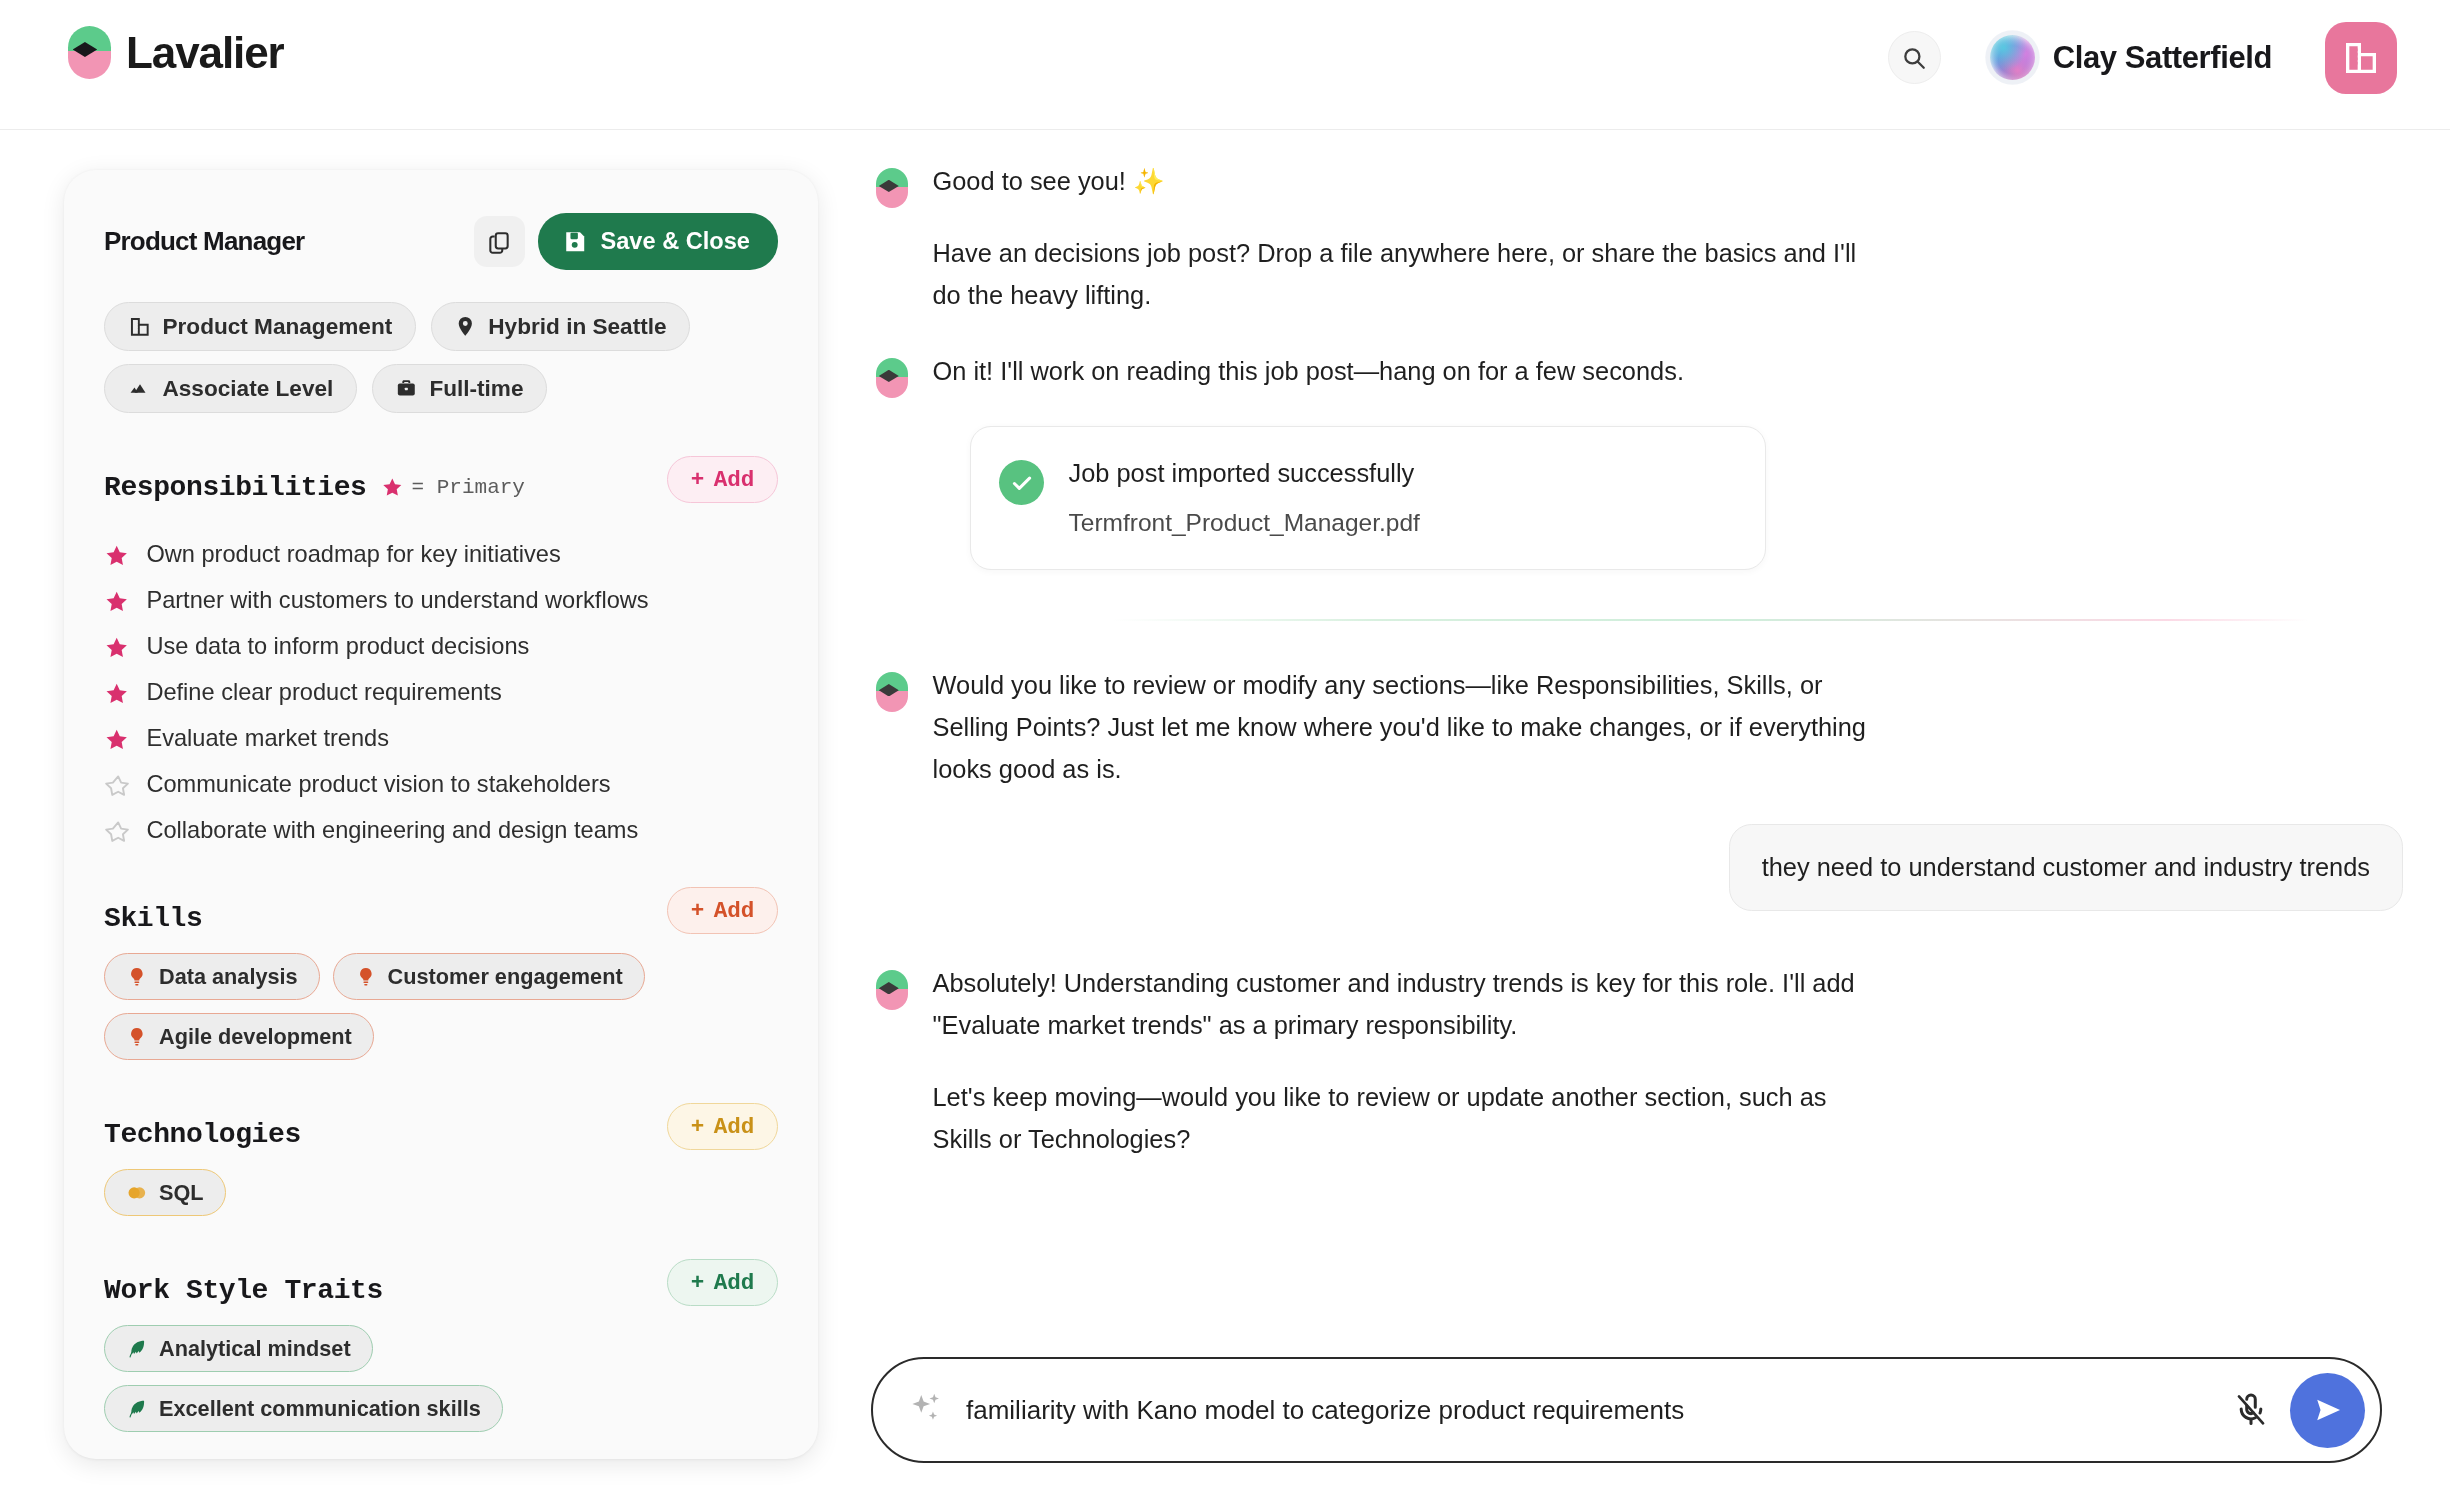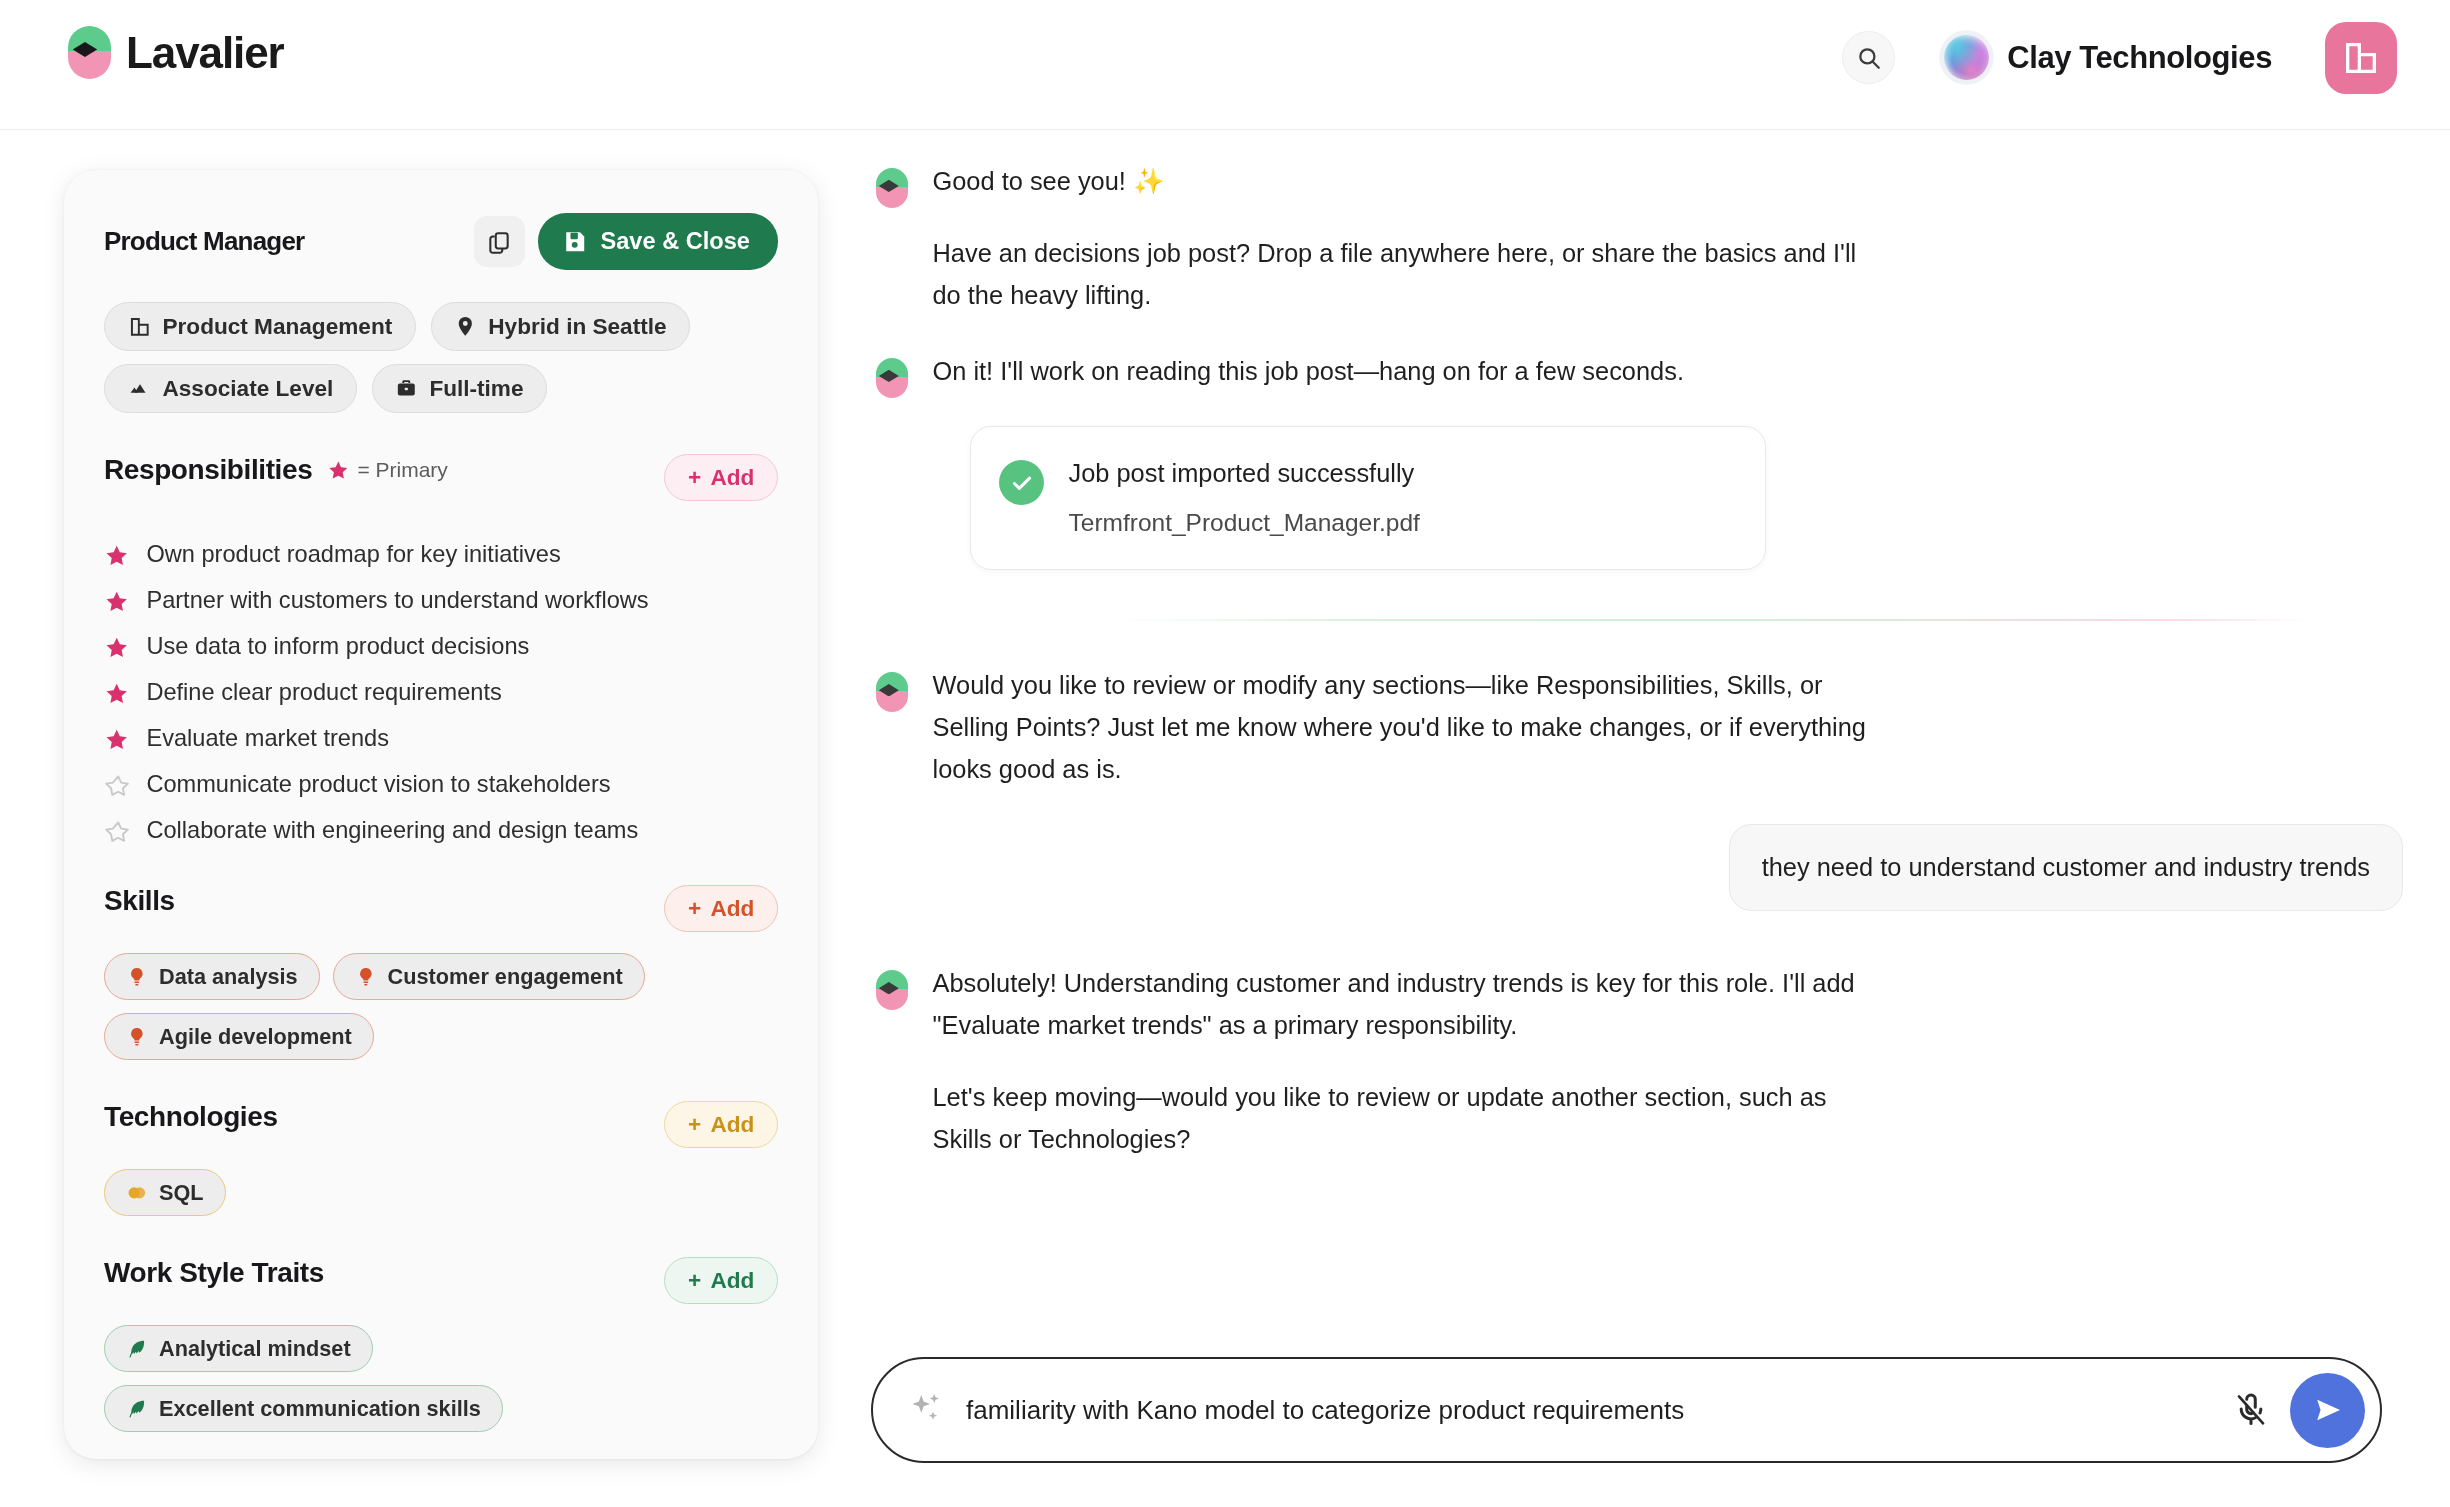--- a/index.html
+++ b/index.html
@@ -102,21 +102,21 @@
   .tag-rows { margin-top: 32px; display: flex; flex-wrap: wrap; gap: 13px 15px; max-width: 660px; }
   .tag {
     height: 49px; border-radius: 24.5px;
     background: #ededed; border: 1.4px solid #dcdcdc;
     display: inline-flex; align-items: center; gap: 11.3px;
     padding: 0 22.6px; font-size: 22.6px; font-weight: 600; color: #2d2d2d;
     cursor: pointer; white-space: nowrap;
   }
 
   .section { margin-top: 41px; }
-  .sec-head { display: flex; align-items: flex-start; justify-content: space-between; height: 49px; }
+  .sec-head { display: flex; align-items: flex-end; justify-content: space-between; height: 49px; font-family: Liberation Mono, monospace; }
   .sec-head-left { display: flex; align-items: center; gap: 15px; }
   .sec-title { font-size: 28px; font-weight: 700; color: #18181b; letter-spacing: -0.4px; }
   .primary-legend { display: flex; align-items: center; gap: 7.5px; font-size: 21px; color: #5c5c5c; }
 
   .add-btn {
     height: 47px; border-radius: 23.6px;
     display: inline-flex; align-items: center; gap: 9.4px;
     padding: 0 22.6px; font-size: 22.6px; font-weight: 600; cursor: pointer;
     white-space: nowrap;
   }
@@ -220,21 +220,21 @@
 
   <div class="header-right">
     <div class="search-btn">
       <svg width="26" height="26" viewBox="0 0 24 24" fill="none" stroke="#3d3d3d" stroke-width="2.1" stroke-linecap="round">
         <circle cx="10.5" cy="10.5" r="6.5"></circle>
           <line x1="15.5" y1="15.5" x2="21" y2="21"></line>
       </svg>
     </div>
     <div class="user-chip">
       <div class="avatar-orb"></div>
-      <div class="user-name">Clay Technologies</div>
+      <div class="user-name">Clay Satterfield</div>
     </div>
     <div class="org-btn">
       <svg width="40" height="40" viewBox="0 0 24 24" fill="#ffffff">
         <path d="M3 3h9v6h9v12H3V3zm2 2v14h5V5H5zm7 6v8h7v-8h-7z"></path>
         <rect x="6" y="6.3" width="1.5" height="1.5" fill="#e8769c"></rect>
           <rect x="8.4" y="6.3" width="1.5" height="1.5" fill="#e8769c"></rect>
         <rect x="6" y="9" width="1.5" height="1.5" fill="#e8769c"></rect>
           <rect x="8.4" y="9" width="1.5" height="1.5" fill="#e8769c"></rect>
         <rect x="6" y="11.7" width="1.5" height="1.5" fill="#e8769c"></rect>
           <rect x="8.4" y="11.7" width="1.5" height="1.5" fill="#e8769c"></rect>

